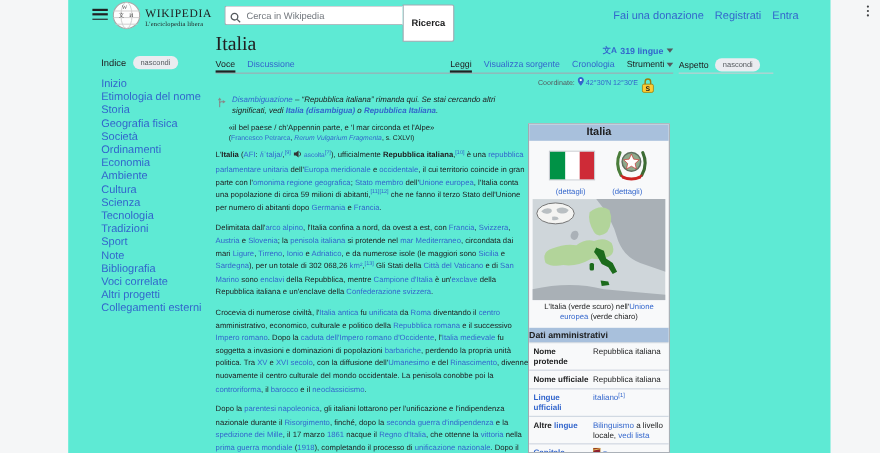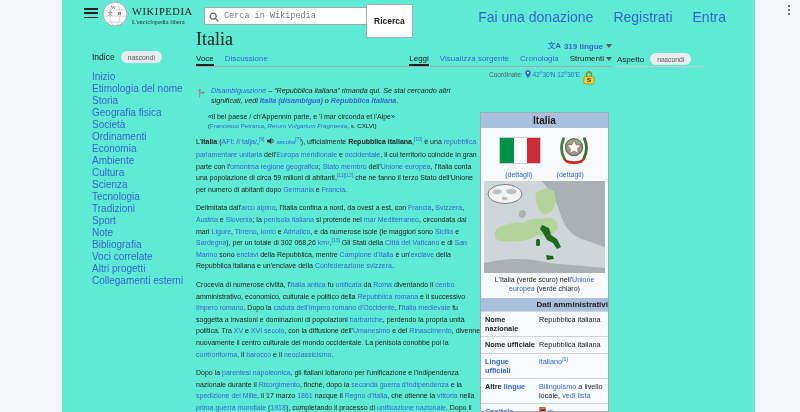--- a/index.html
+++ b/index.html
@@ -14,25 +14,25 @@
   .lnk{color:var(--link)} .bld{font-weight:bold} .ita{font-style:italic}
   sup{font-size:.72em;line-height:0} .sm{font-size:.85em}
   
   .burger{position:absolute;left:22px;top:8px;width:14px;height:11px;background:none;border:none;cursor:pointer}
   .burger i{display:block;height:1.6px;background:#202122;margin-bottom:2.8px}
   .logo{position:absolute;left:40px;top:1px;display:flex;align-items:center;gap:4px;cursor:pointer}
   .wordmark{font-family:"Liberation Serif",serif;font-size:10.5px;letter-spacing:.6px;line-height:1}
   .tagline{font-family:"Liberation Serif",serif;font-size:5.8px;letter-spacing:.2px;margin-top:1.5px}
   .searchbox{position:absolute;left:142px;top:4px;height:18px;display:flex}
   .searchbox .inputwrap{position:relative;width:162px;height:18px}
-  .searchbox input{width:100%;height:100%;border:1px solid #a2a9b1;border-right:none;border-radius:2px 0 0 2px;padding:0 4px 0 19px;font-size:8.5px;font-family:Liberation Mono, monospace;color:var(--text)}
+  .searchbox input{width:100%;height:100%;border:1px solid #a2a9b1;border-right:none;border-radius:2px 0 0 2px;padding:0 4px 0 19px;font-size:8.5px;font-family:Liberation Sans, sans-serif;color:var(--text)}
   .searchbox input::placeholder{color:#72777d}
   .searchicon{position:absolute;left:5px;top:4px}
   .searchbtn{height:34px;border:1px solid #a2a9b1;background:#fff;font-weight:bold;font-size:8.5px;padding:0 7px;border-radius:0 2px 2px 0;color:var(--text);cursor:pointer;font-family:"Liberation Sans",sans-serif}
-  .toplinks{position:absolute;right:29px;top:9px;display:flex;gap:20px;font-size:14px}
+  .toplinks{position:absolute;right:29px;top:9px;display:flex;gap:10px;font-size:10px}
   .toplinks a{color:var(--link);text-decoration:none;cursor:pointer}
   .kebab{position:absolute;left:784px;top:5px;width:10px;background:none;border:none;cursor:pointer}
   .kebab i{display:block;width:2.2px;height:2.2px;border-radius:50%;background:#404244;margin:0 auto 1.6px}
   
   .sidebar{position:absolute;left:30px;top:51px;width:104px}
   .sidehead{display:flex;align-items:center;gap:6px;margin-bottom:8px}
   .sidetitle{font-size:8.5px;font-weight:normal}
   .pill{background:#eaecf0;border:none;border-radius:8px;font-size:6.8px;color:#54595d;padding:2.5px 7px;cursor:pointer;font-family:"Liberation Sans",sans-serif}
   .toc-item{font-size:10px;color:var(--link);height:12px;cursor:pointer;white-space:nowrap}
   
@@ -63,21 +63,21 @@
   
   .infobox{position:absolute;left:418px;top:112px;width:129px;height:300px;background:#f8f9fa;border:1px solid #a2a9b1;overflow:hidden;font-size:7.3px}
   .ib-title{background:var(--ibhead);font-weight:bold;text-align:center;font-size:10px;padding:2px 0}
   .ib-flags{display:flex;justify-content:space-evenly;align-items:center;padding:5px 2px 2px}
   .flag{width:42px;height:27px;display:flex;border:1px solid #c8ccd1;cursor:pointer}
   .flag i{flex:1}
   .ib-dettagli{display:flex;justify-content:space-evenly;font-size:7px;padding:1px 0 3px}
   .ib-dettagli span{color:var(--link);cursor:pointer}
   .ib-map{display:block;margin:0 auto;cursor:pointer}
   .ib-caption{text-align:center;font-size:7px;line-height:1.3;padding:2px 4px 4px}
-  .ib-section{background:var(--ibhead);font-weight:bold;text-align:right;font-size:8px;padding:2px 0;margin-top:1px}
+  .ib-section{background:var(--ibhead);font-weight:bold;text-align:left;font-size:8px;padding:2px 0;margin-top:1px}
   .ib-row{display:flex;gap:4px;padding:3px 4px;border-top:1px solid #cdd5df;background:#f8f9fa;line-height:1.25}
   .ib-label{width:50px;flex:none}
   .ib-value{flex:1}
   .icon-roma-shield{display:inline-block;margin-right:2px;vertical-align:-1px}
   .icon-audio{display:inline-block;margin:0 1px;vertical-align:-1px}
 </style>
 </head>
 <body>
 
 <div class="card">
@@ -251,21 +251,21 @@
       <path d="M62 74 l7 1 1 3 -7 1Z" fill="#1c6b1c"></path>
       <ellipse cx="21" cy="13" rx="17" ry="9.5" fill="#f4f4f2" stroke="#666" stroke-width=".8"></ellipse>
       <path d="M8 11 q4 -4 9 -2 q2 3 -2 4 q-5 1 -7 -2Z" fill="#b9bfc2"></path>
       <path d="M22 9 q7 -3 11 1 q-2 4 -7 3 q-4 0 -4 -4Z" fill="#b9bfc2"></path>
       <path d="M18 16 q5 -1 6 2 q-3 2 -6 1Z" fill="#b9bfc2"></path>
     </svg>
     <div class="ib-caption"><span class="">L'Italia (verde scuro) nell'</span><span class="lnk">Unione europea</span><span class=""> (verde chiaro)</span></div>
     <div id="ib-rows">
         <div class="ib-section">Dati amministrativi</div>
         <div class="ib-row">
-          <div class="ib-label"><span class="bld">Nome nazionale</span></div>
+          <div class="ib-label"><span class="bld">Nome protende</span></div>
           <div class="ib-value"><span class="">Repubblica italiana</span></div>
         </div>
         <div class="ib-row">
           <div class="ib-label"><span class="bld">Nome ufficiale</span></div>
           <div class="ib-value"><span class="">Repubblica italiana</span></div>
         </div>
         <div class="ib-row">
           <div class="ib-label"><span class="lnk bld">Lingue ufficiali</span></div>
           <div class="ib-value"><span class="lnk">italiano</span><sup class="lnk">[1]</sup></div>
         </div>

